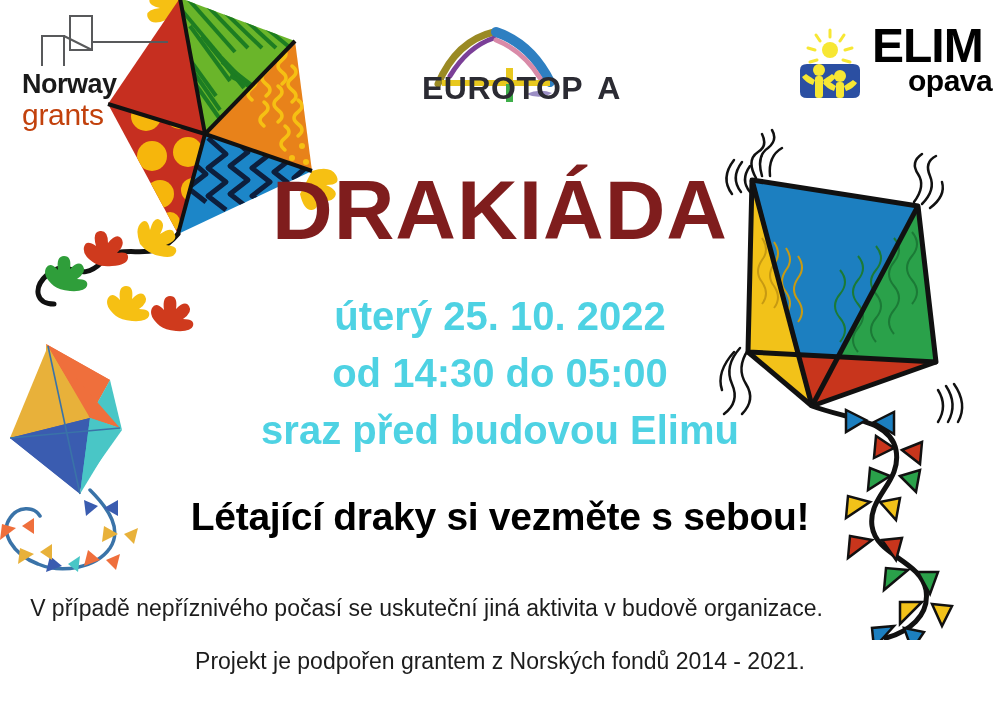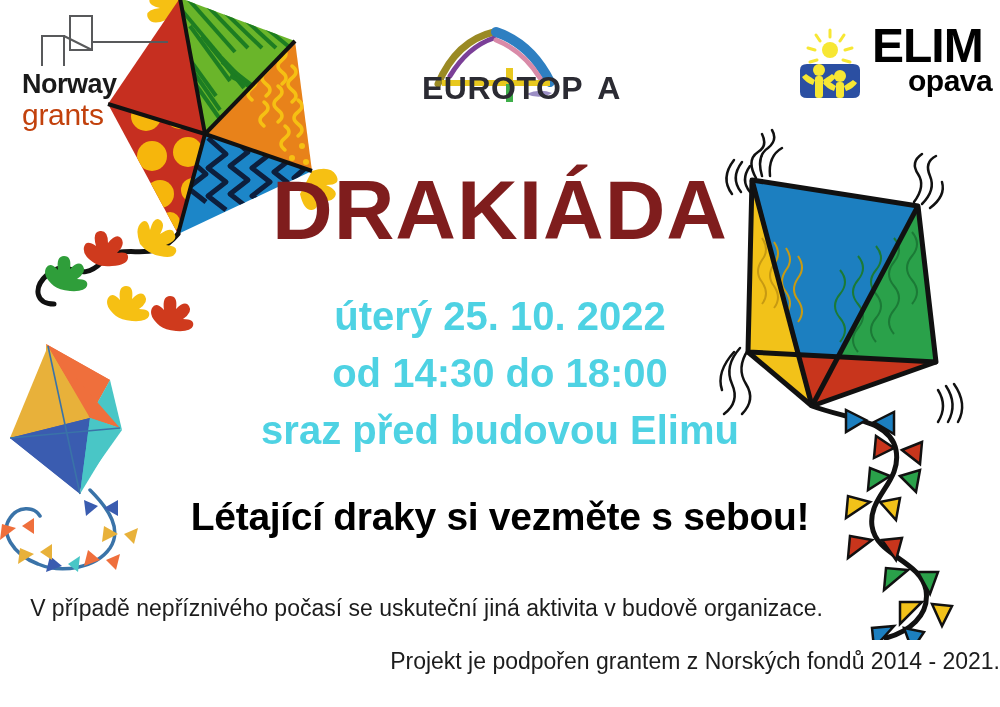--- a/index.html
+++ b/index.html
@@ -143,21 +143,21 @@
     font-family: "Liberation Sans", sans-serif;
     font-size: 23px;
     color: #1c1c1c;
     line-height: 1;
   }
   #note-funding {
     position: absolute;
     left: 0;
     top: 650px;
     width: 1000px;
-    text-align: right;
+    text-align: center;
     font-family: "Liberation Sans", sans-serif;
     font-size: 23px;
     color: #1c1c1c;
     line-height: 1;
   }
 
   
   .art {
     position: absolute;
     pointer-events: none;
@@ -435,21 +435,21 @@
       </g>
     </svg>
     <div class="el-word">ELIM</div>
     <div class="el-sub">opava</div>
   </div>
 
   <div id="title">DRAKIÁDA</div>
 
   <div id="datetime">
     <div>úterý 25. 10. 2022</div>
-    <div>od 14:30 do 18:00</div>
+    <div>od 14:30 do 05:00</div>
     <div>sraz před budovou Elimu</div>
   </div>
 
   <div id="bring-kites">Létající draky si vezměte s sebou!</div>
 
   <div id="note-weather">V případě nepříznivého počasí se uskuteční jiná aktivita v budově organizace.</div>
   <div id="note-funding">Projekt je podpořen grantem z Norských fondů 2014 - 2021.</div>
 
 </div>
 

